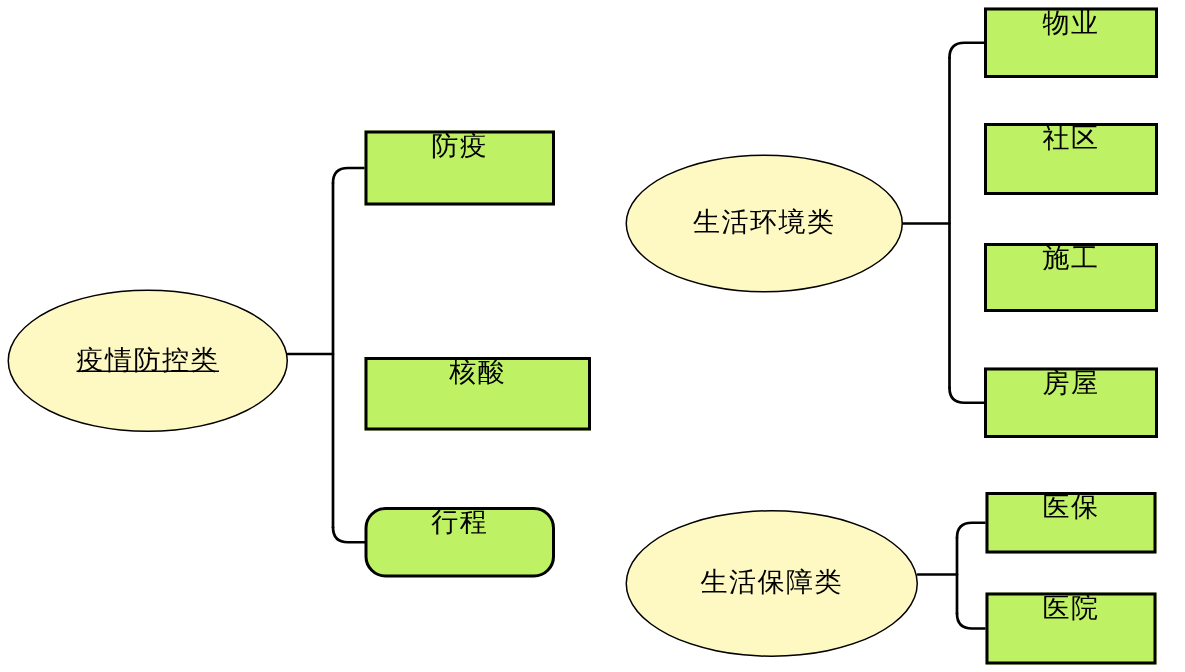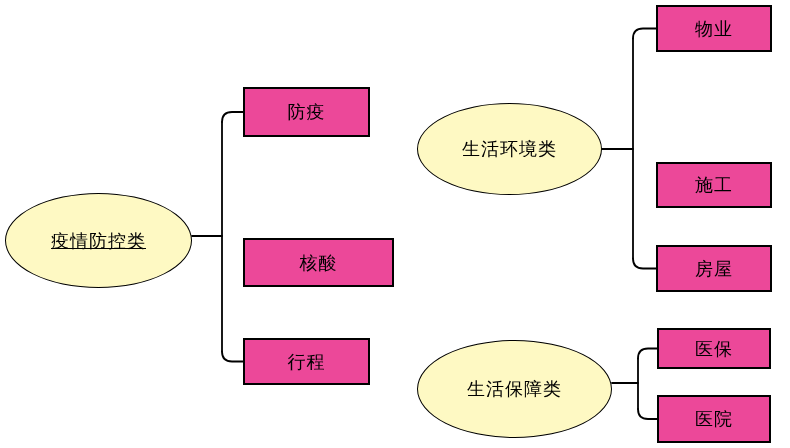--- a/index.html
+++ b/index.html
@@ -38,23 +38,23 @@
     font-size: 18px;
     color: #000000;
     letter-spacing: 1px;
     line-height: 1;
     white-space: nowrap;
   }
   .node-box {
     position: absolute;
     box-sizing: border-box;
     border: 2px solid #000000;
-    background: #ec4899;
+    background: #bef264;
     display: flex;
-    align-items: center;
+    align-items: flex-start;
     justify-content: center;
     z-index: 2;
   }
   .node-box .label {
     font-size: 18px;
     color: #000000;
     letter-spacing: 1px;
     line-height: 1;
     white-space: nowrap;
   }
@@ -81,29 +81,32 @@
 
   <div class="node-ellipse" style="left:5px; top:193px; width:187px; height:95px;text-decoration:underline;">
     <span class="label">疫情防控类</span>
   </div>
   <div class="node-box" style="left:243px; top:87px; width:127px; height:50px;">
     <span class="label">防疫</span>
   </div>
   <div class="node-box" style="left:243px; top:238px; width:151px; height:49px;">
     <span class="label">核酸</span>
   </div>
-  <div class="node-box" style="left:243px; top:338px; width:127px; height:47px;">
+  <div class="node-box" style="left:243px; top:338px; width:127px; height:47px;border-radius:14px;">
     <span class="label">行程</span>
   </div>
 
   <div class="node-ellipse" style="left:417px; top:103px; width:185px; height:92px;">
     <span class="label">生活环境类</span>
   </div>
   <div class="node-box" style="left:656px; top:5px; width:116px; height:47px;">
     <span class="label">物业</span>
+  </div>
+  <div class="node-box" style="left:656px; top:82px; width:116px; height:48px;">
+    <span class="label">社区</span>
   </div>
   <div class="node-box" style="left:656px; top:162px; width:116px; height:46px;">
     <span class="label">施工</span>
   </div>
   <div class="node-box" style="left:656px; top:245px; width:116px; height:47px;">
     <span class="label">房屋</span>
   </div>
 
   <div class="node-ellipse" style="left:417px; top:340px; width:195px; height:98px;">
     <span class="label">生活保障类</span>

